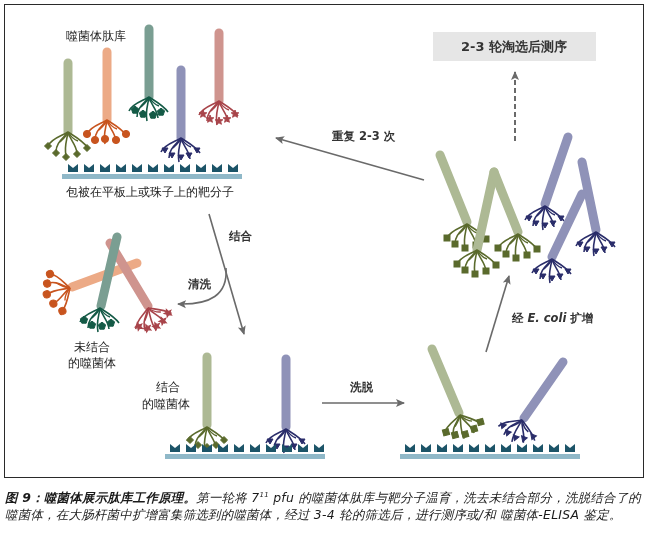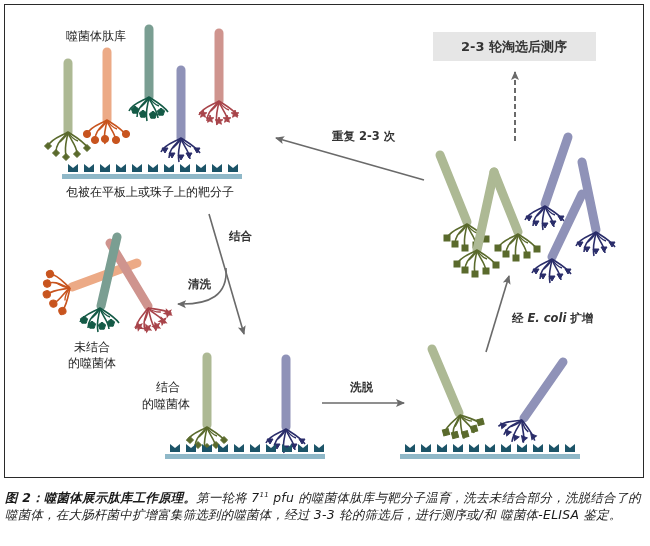--- a/index.html
+++ b/index.html
@@ -320,14 +320,14 @@
       <use href="#target" x="533" y="452"></use>
       <use href="#target" x="549" y="452"></use>
       <use href="#target" x="565" y="452"></use>
   </g>
 
   <line x1="486" y1="352" x2="509" y2="276" stroke="#6a6a6a" stroke-width="1.6" marker-end="url(#arrowhead)"></line>
   <text x="512" y="322" class="lbl-bold"><tspan>经 </tspan><tspan font-style="italic">E. coli</tspan><tspan> 扩增</tspan></text>
 </svg>
 
 <div id="caption">
-  <span class="cap-title">图 2：噬菌体展示肽库工作原理。</span><span>第一轮将 7</span><sup>11</sup><span> pfu 的噬菌体肽库与靶分子温育，洗去未结合部分，洗脱结合了的噬菌体，在大肠杆菌中扩增富集筛选到的噬菌体，经过 3-3 轮的筛选后，进行测序或/和 噬菌体-ELISA 鉴定。</span>
+  <span class="cap-title">图 9：噬菌体展示肽库工作原理。</span><span>第一轮将 7</span><sup>11</sup><span> pfu 的噬菌体肽库与靶分子温育，洗去未结合部分，洗脱结合了的噬菌体，在大肠杆菌中扩增富集筛选到的噬菌体，经过 3-4 轮的筛选后，进行测序或/和 噬菌体-ELISA 鉴定。</span>
 </div>
 
 </body></html>

